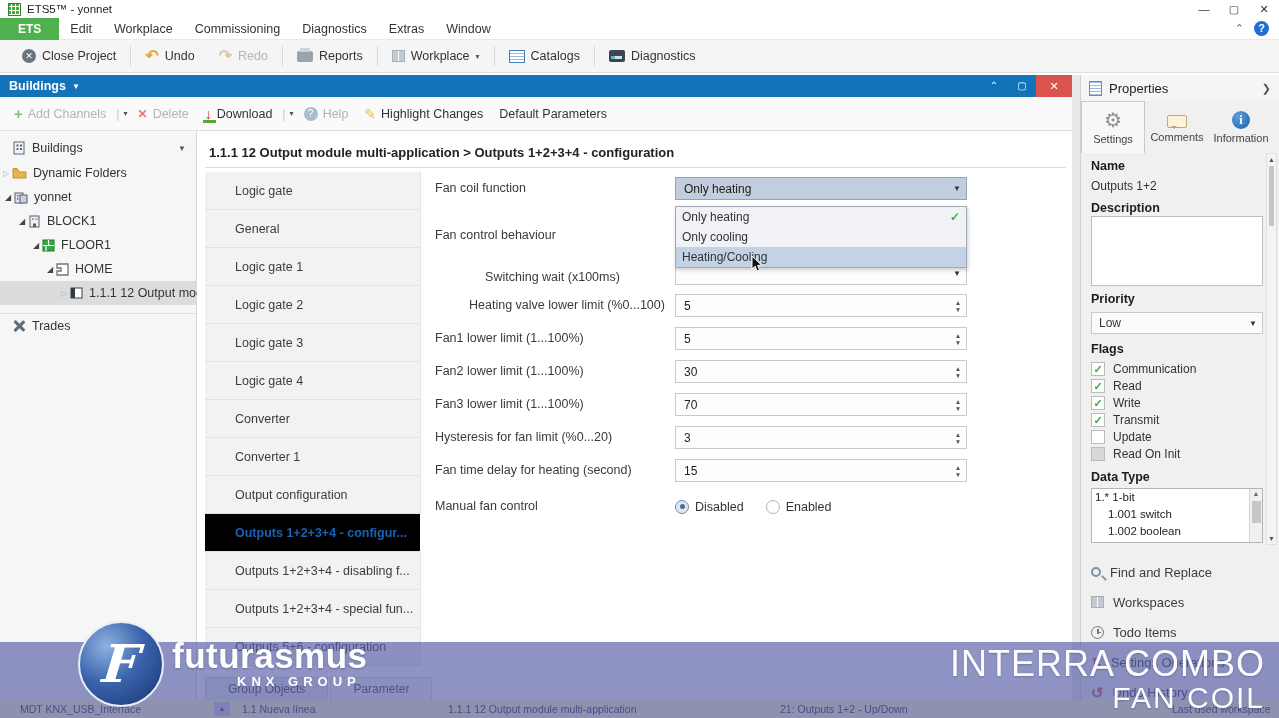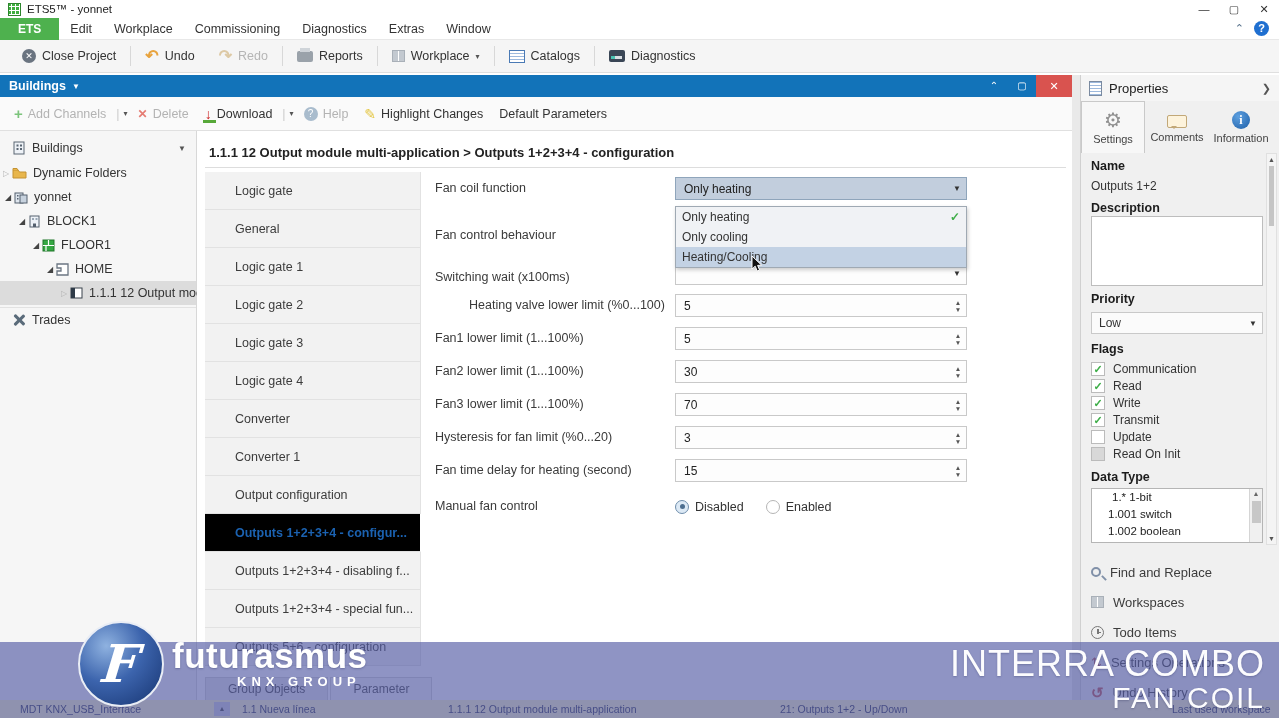--- a/index.html
+++ b/index.html
@@ -65,21 +65,21 @@
   
   .tree{position:absolute;left:0;top:131px;width:197px;height:569px;background:#f6f6f6;border-right:1px solid #d8d8d8;padding-top:4px;}
   .trow{height:24px;display:flex;align-items:center;font-size:12.5px;color:#333;white-space:nowrap;}
   .trow .exp{width:12px;text-align:center;font-size:8px;color:#444;flex:none;}
   .trow .exp.light{color:#b5b5b5;}
   .trow .ticon{flex:none;margin-right:6px;}
   .trow.selected{background:#dcdcdc;}
   .tree-head{height:26px;}
   .tree-head .headcaret{margin-left:auto;margin-right:10px;font-size:8px;color:#555;}
   .svg-ic{display:block;}
-  .trades-row{border-top:1px solid #e2e2e2;margin-top:2px;}
+  .trades-row{border-top:1px solid #e2e2e2;margin-top:8px;}
   .ic-tools{position:relative;width:14px;height:14px;}
   .ic-tools::before,.ic-tools::after{content:"";position:absolute;left:6px;top:0;width:2.5px;height:14px;background:#5a6b7a;border-radius:1px;}
   .ic-tools::before{transform:rotate(45deg);}
   .ic-tools::after{transform:rotate(-45deg);}
 
   
   .params{position:absolute;left:197px;top:131px;width:875px;height:569px;background:#fff;}
   .breadcrumb{position:absolute;left:8px;right:6px;top:7px;height:30px;line-height:30px;font-size:13px;font-weight:bold;color:#222;background:#fff;border-bottom:1px solid #ddd;padding-left:4px;white-space:nowrap;overflow:hidden;}
   .pnav{position:absolute;left:8px;top:41px;width:216px;}
   .pnav-item{height:38px;line-height:38px;background:#f2f2f2;border-bottom:1px solid #e2e2e2;border-right:1px solid #e2e2e2;padding-left:30px;font-size:12.5px;color:#3c3c3c;white-space:nowrap;overflow:hidden;}
@@ -130,21 +130,21 @@
   .ic-info{width:18px;height:18px;border-radius:50%;background:radial-gradient(circle at 35% 30%,#5ea0e0,#1d5fa8);color:#fff;font-weight:bold;font-size:12px;text-align:center;line-height:18px;font-family:"Liberation Serif",serif;}
   .plabel{position:absolute;left:10px;font-weight:bold;color:#1c1c1c;font-size:12.5px;}
   .pvalue{position:absolute;left:10px;color:#333;}
   .desc-box{position:absolute;left:10px;top:141px;width:172px;height:70px;border:1px solid #bdbdbd;background:#fff;resize:none;outline:none;}
   .prio-combo{position:absolute;left:10px;top:237px;width:172px;height:22px;border:1px solid #c9c9c9;background:#fbfbfb;display:flex;align-items:center;}
   .prio-combo .val{flex:1;padding-left:7px;color:#333;}
   .flagrow{position:absolute;left:10px;height:17px;display:flex;align-items:center;gap:8px;font-size:12px;color:#333;}
   .cb{width:14px;height:14px;border:1px solid #bbb;background:#fff;color:#3fae49;font-size:11px;font-weight:bold;text-align:center;line-height:13px;}
   .cb.gray{background:#d8d8d8;}
   .dtbox{position:absolute;left:10px;top:413px;width:172px;height:55px;border:1px solid #b5b5b5;background:#fff;overflow:hidden;}
-  .dtrow{height:17px;line-height:17px;font-size:11.5px;color:#222;padding-left:20px;white-space:nowrap;}
+  .dtrow{height:17px;line-height:17px;font-size:11.5px;color:#222;padding-left:3px;white-space:nowrap;}
   .dtrow.ind{padding-left:16px;}
   .dtscroll{position:absolute;right:0;top:0;width:13px;height:100%;background:#f0f0f0;border-left:1px solid #d5d5d5;}
   .dtscroll .up{position:absolute;top:1px;left:0;width:100%;text-align:center;font-size:7px;color:#666;}
   .dtscroll .thumb{position:absolute;top:12px;left:2px;width:9px;height:22px;background:#c7c7c7;}
   .plink{position:absolute;left:10px;height:22px;display:flex;align-items:center;gap:9px;font-size:13px;color:#3c3c3c;}
   .ic-mag{width:10px;height:10px;border:2px solid #8090a8;border-radius:50%;position:relative;}
   .ic-mag::after{content:"";position:absolute;left:8px;top:8px;width:6px;height:2px;background:#8090a8;transform:rotate(45deg);}
   .ic-ws{width:13px;height:12px;border:1px solid #a9b0b8;background:linear-gradient(90deg,#c3c9d0 5px,#fff 5px,#fff 6px,#c3c9d0 6px);}
   .ic-clock{width:13px;height:13px;border:1.5px solid #777;border-radius:50%;position:relative;}
   .ic-clock::after{content:"";position:absolute;left:5px;top:2px;width:1.5px;height:5px;background:#777;}
@@ -385,21 +385,21 @@
       <span class="flabel" style="top:0;">Fan coil function</span>
       <span class="fctrl combo-open" style="top:0;">
         <span class="val">Only heating</span>
         <span class="combo-arrow">▼</span>
       </span>
     </div>
     <div class="frow" style="top:93px;">
       <span class="flabel" style="top:0;">Fan control behaviour</span>
     </div>
     <div class="frow" style="top:131px;">
-      <span class="flabel" style="top:4px;">Switching wait (x100ms)</span>
+      <span class="flabel" style="top:4px;text-align:center;">Switching wait (x100ms)</span>
       <span class="fctrl" style="top:0;">
         <span class="val"></span>
         <span class="combo-arrow">▼</span>
       </span>
     </div>
     <div class="frow" style="top:163px;">
       <span class="flabel" style="top:0;margin-left:34px;">Heating valve lower limit (%0...100)</span>
       <span class="fctrl" style="top:0;">
         <input value="5" style="">
         <span class="spin">

